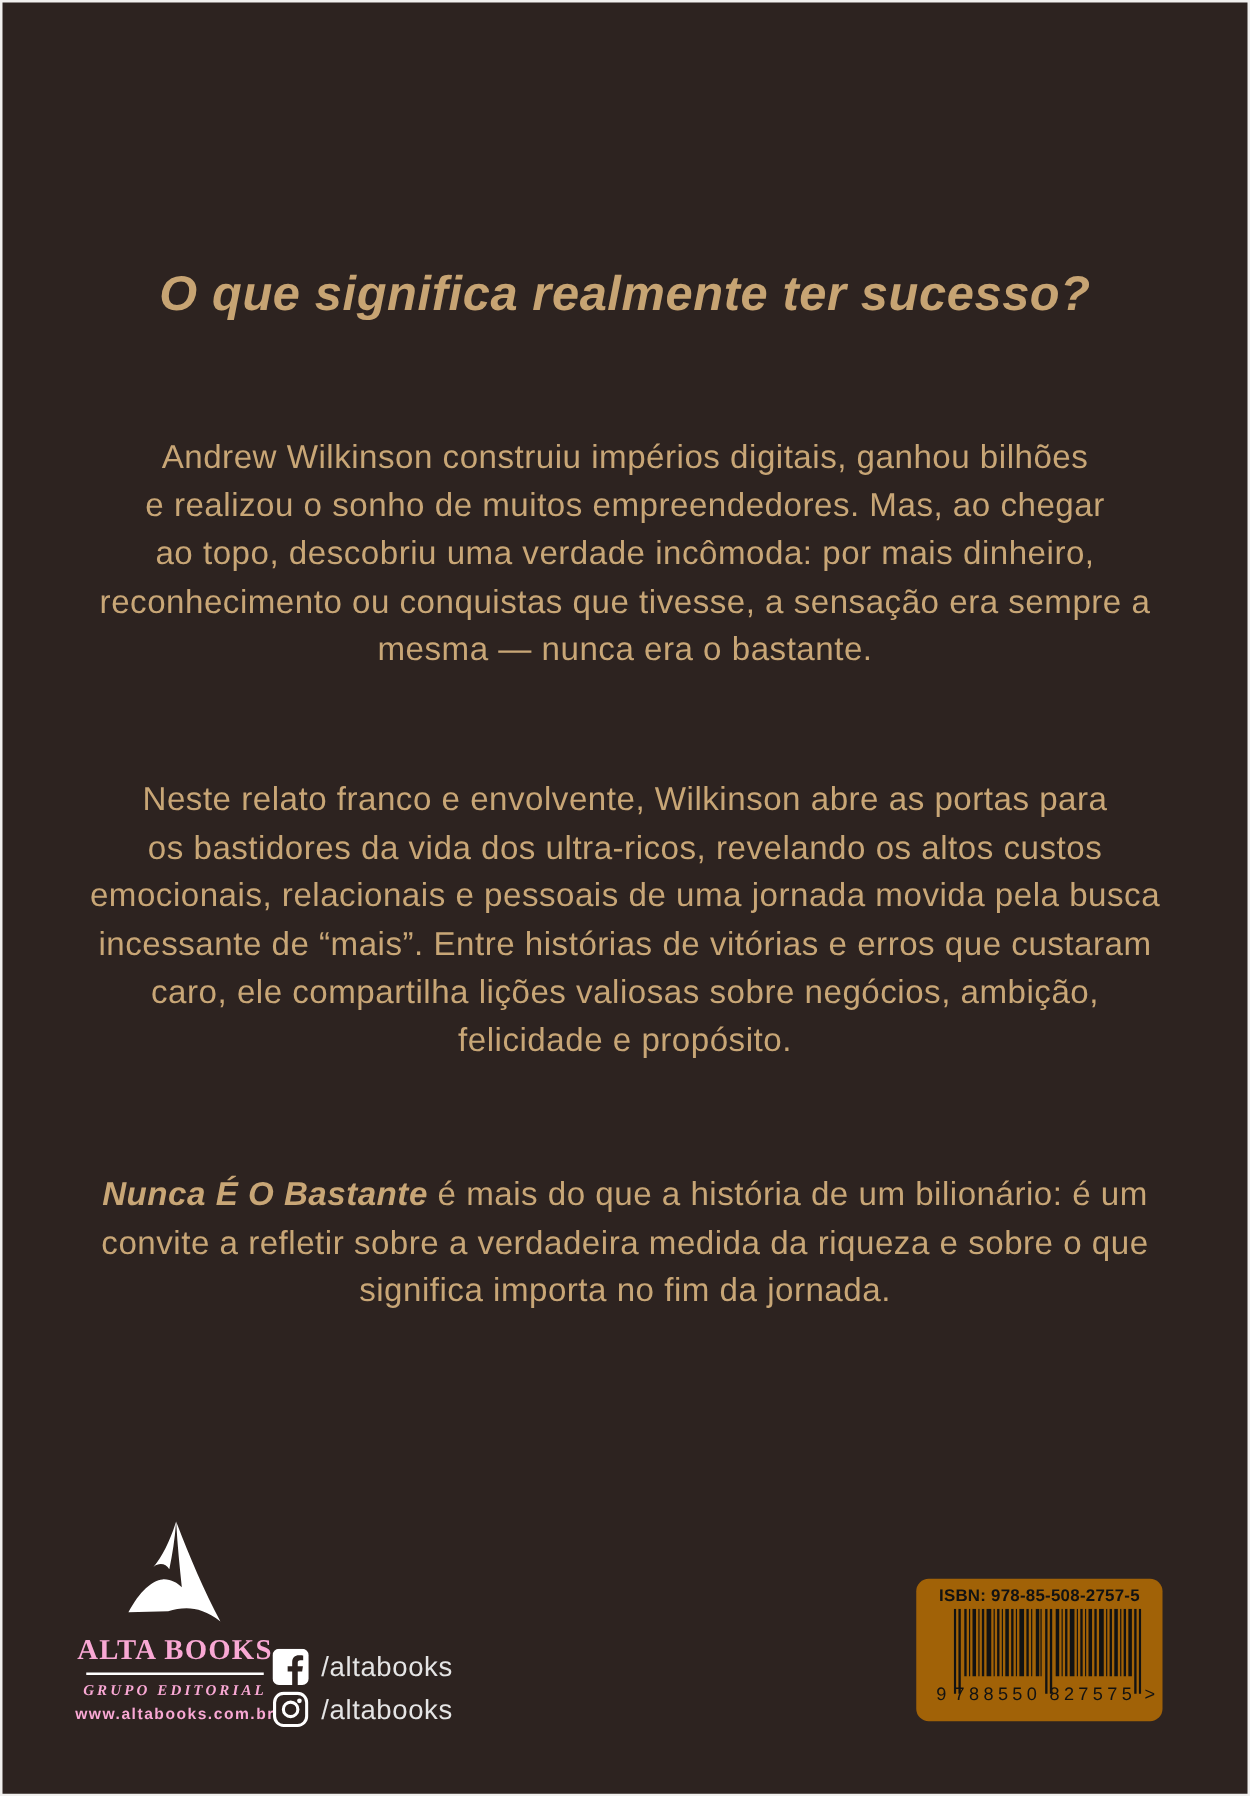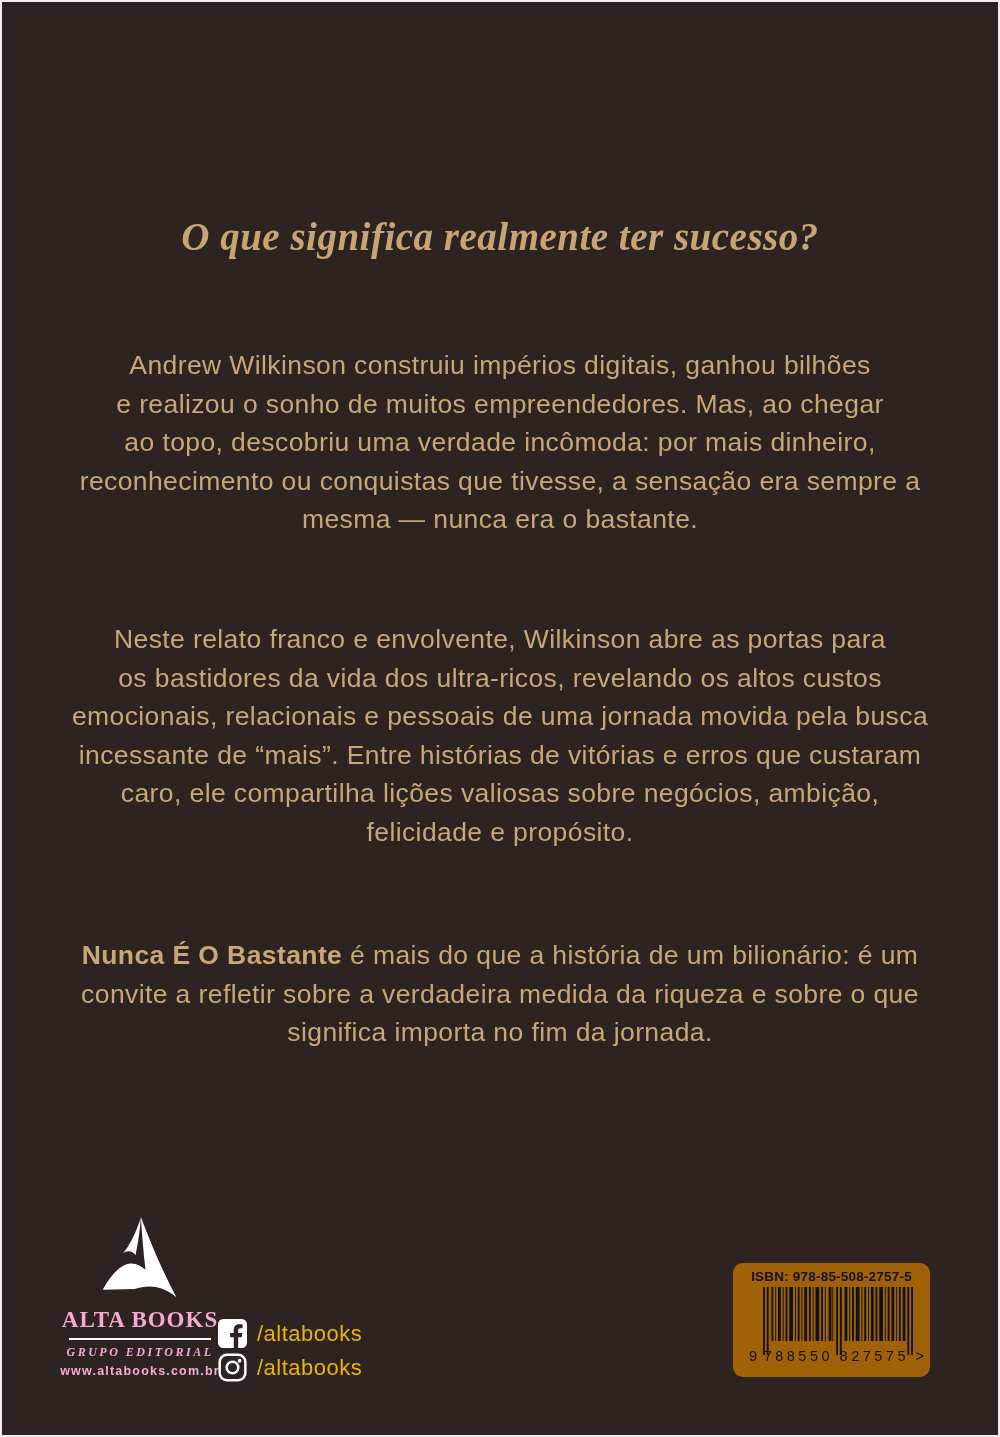--- a/index.html
+++ b/index.html
@@ -11,41 +11,41 @@
     background: #2d2320;
     border: 2px solid #f1f0ee;
     overflow: hidden;
     font-family: "Liberation Sans", sans-serif;
     margin: 0 auto;
   }
   .headline {
     position: absolute;
     top: 212px; left: 0; right: 0;
     text-align: center;
-    font-family: Liberation Serif, serif;
+    font-family: Liberation Sans, sans-serif;
     font-style: italic;
     font-weight: bold;
     font-size: 39px;
     letter-spacing: 0.5px;
     color: #c7a473;
   }
   .para {
     position: absolute;
     left: 0; right: 0;
     text-align: center;
     color: #c8a676;
     font-size: 26.5px;
     font-weight: normal;
     letter-spacing: 0.4px;
   }
   .para .line { line-height: 38.5px; white-space: nowrap; }
   .p1 { top: 344px; }
   .p2 { top: 618px; }
   .p3 { top: 934px; }
-  .p3 .em { font-weight: bold; }
+  .p3 .em { font-weight: bold; font-style: italic; }
 
   .publisher {
     position: absolute;
     left: 48px; top: 1206px;
     width: 180px;
     text-align: center;
     color: #f9a8d4;
   }
   .logo-mark { display: block; margin: 0 auto 8px auto; }
   .pub-name {
@@ -75,21 +75,21 @@
     letter-spacing: 1.2px;
     white-space: nowrap;
   }
   .social {
     position: absolute;
     left: 216px; top: 1317px;
   }
   .social-row { display: flex; align-items: center; margin-bottom: 5px; }
   .social-row .icon { width: 29px; height: 29px; flex: 0 0 auto; }
   .social-handle {
-    color: #eab308;
+    color: #e5e5e5;
     font-size: 22px;
     margin-left: 10px;
     letter-spacing: 0.5px;
   }
   .barcode-box {
     position: absolute;
     left: 731px; top: 1261px;
     width: 197px; height: 114px;
     background: #a16207;
     border-radius: 10px;

